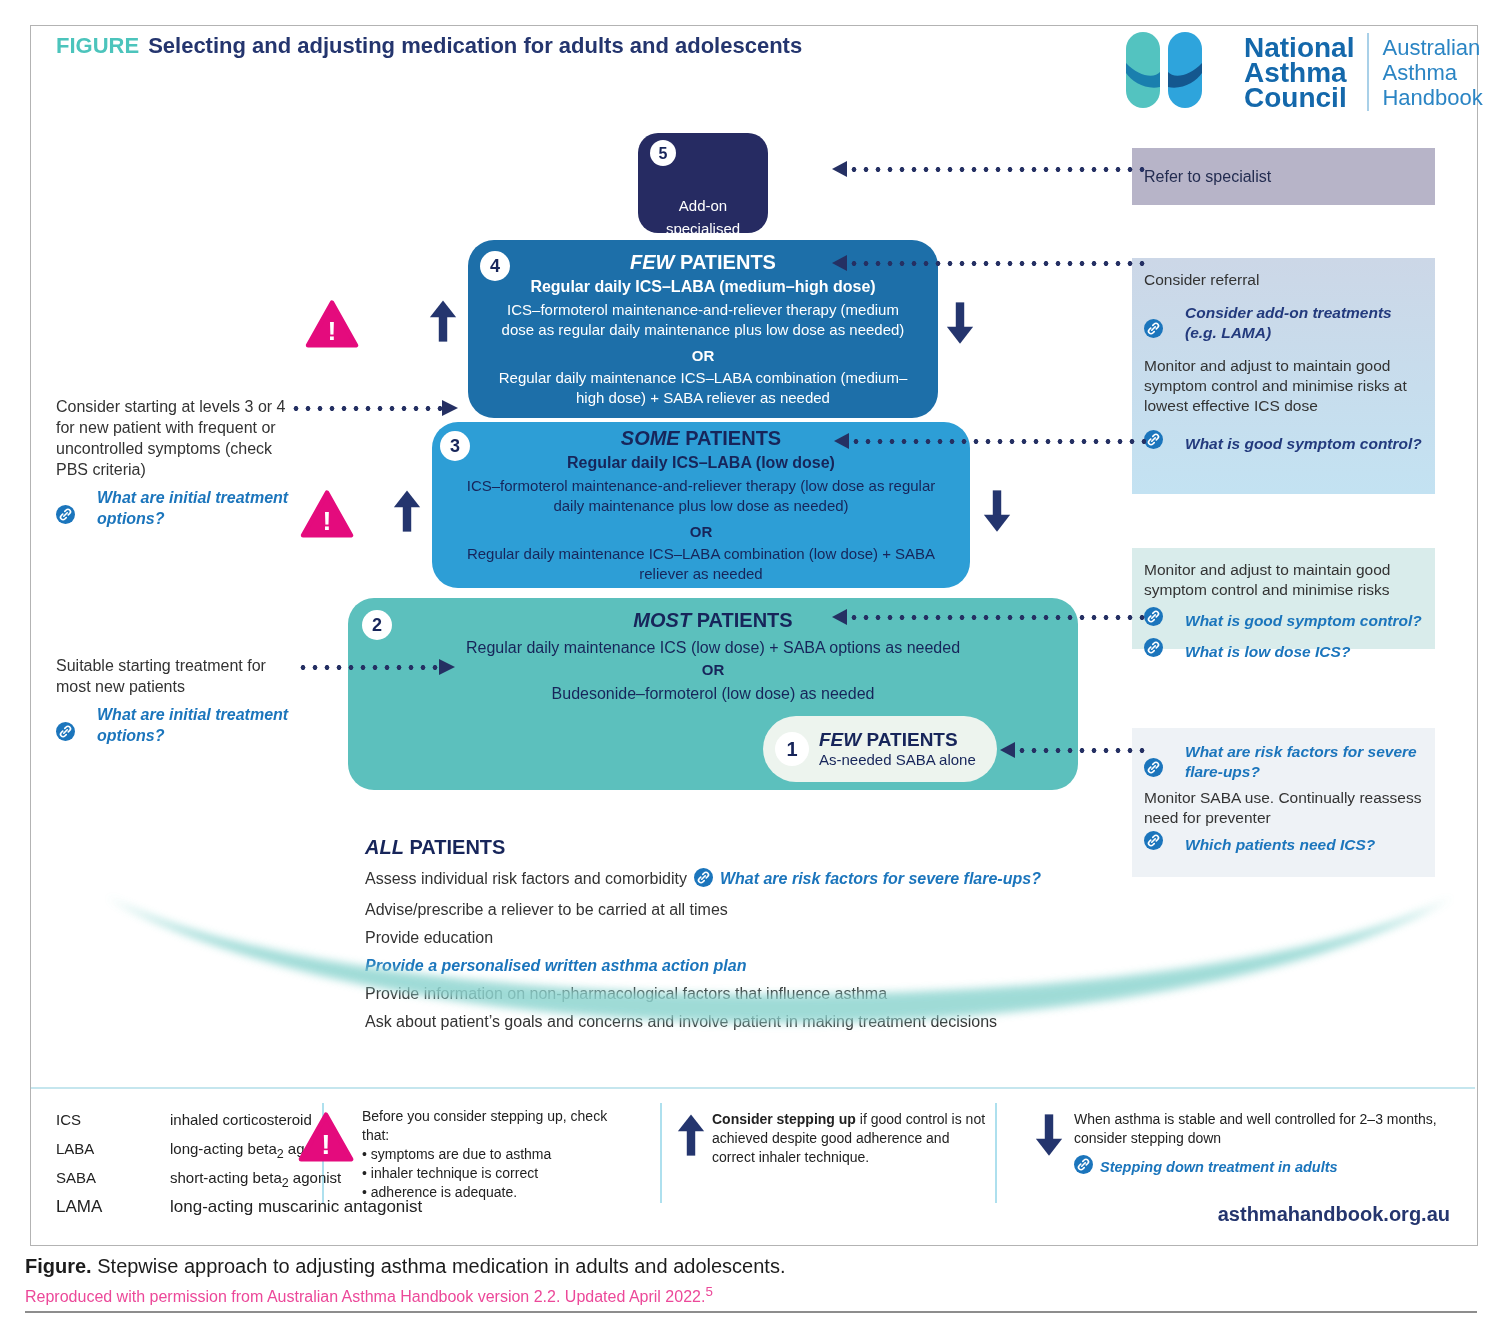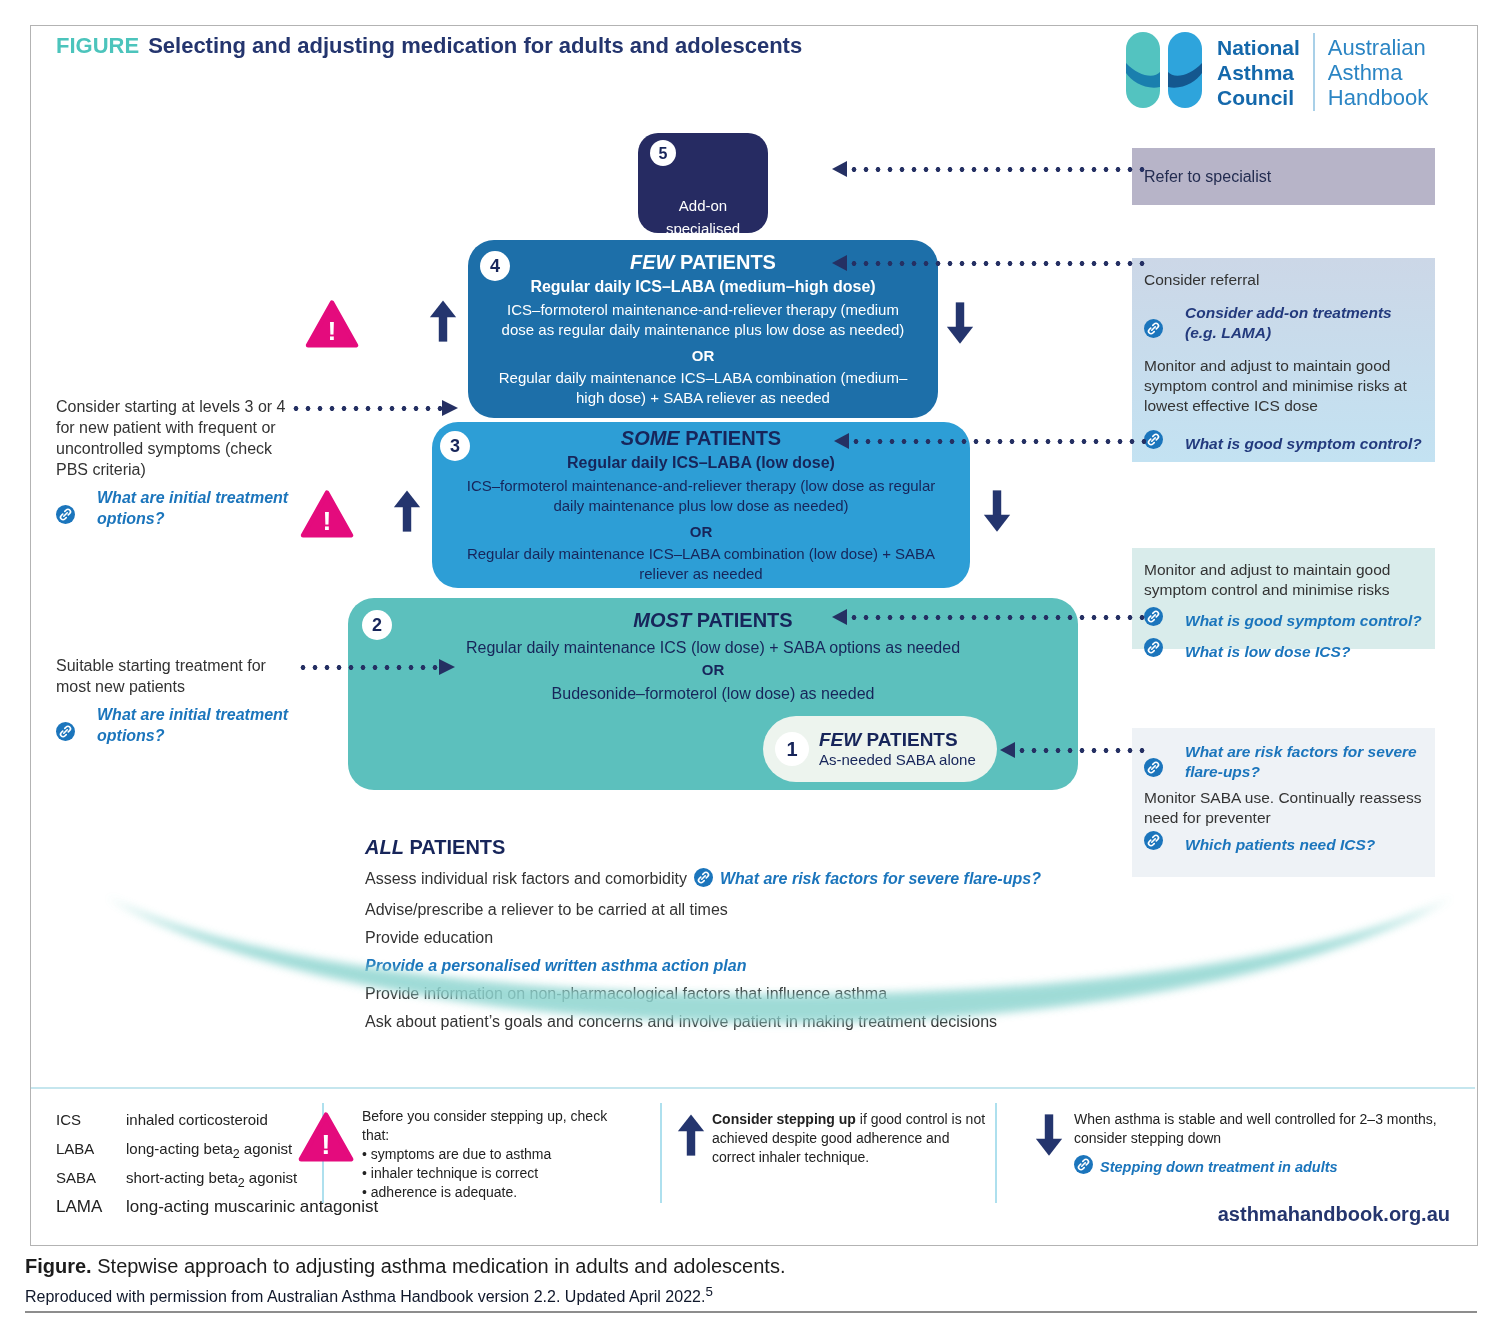--- a/index.html
+++ b/index.html
@@ -6,21 +6,21 @@
   .canvas{position:relative;width:1500px;height:1327px;background:#fff;
           font-family:"Liberation Sans",sans-serif;overflow:hidden;}
   .frame{position:absolute;left:30px;top:25px;width:1446px;height:1219px;border:1.5px solid #b3b3b3;background:#fff;}
 
   
   .fig-title{position:absolute;left:56px;top:33px;font-size:22px;font-weight:bold;color:#24356e;}
   .fig-label{color:#4cc4bc;margin-right:9px;}
 
   
   .logo{position:absolute;left:1124px;top:30px;display:flex;align-items:center;gap:13px;}
-  .logo-org{font-size:21px;font-weight:bold;color:#1468ab;line-height:25px;white-space:pre-line;}
+  .logo-org{font-size:28px;font-weight:bold;color:#1468ab;line-height:25px;white-space:pre-line;margin-left:27px;}
   .logo-div{width:2px;height:78px;background:#a9d0e8;}
   .logo-hb{font-size:22px;color:#2b85c4;line-height:25px;white-space:pre-line;}
 
   
   .stepbox{position:absolute;box-sizing:border-box;text-align:center;}
   .numcircle{position:absolute;background:#fff;border-radius:50%;display:flex;align-items:center;
              justify-content:center;font-weight:bold;color:#17255a;}
   .step5{left:638px;top:133px;width:130px;height:100px;background:#262b62;border-radius:20px;
          color:#fff;font-size:15px;line-height:23px;padding-top:15px;white-space:pre-line;}
   .step5 .numcircle{left:12px;top:7px;width:26px;height:26px;font-size:16px;}
@@ -50,21 +50,21 @@
   .lnote{position:absolute;left:56px;width:240px;font-size:16px;line-height:21px;color:#333;}
   .lnote1{top:396px;} .lnote2{top:655px;}
   .linkrow{display:flex;gap:22px;margin-top:7px;align-items:flex-end;}
   .linkrow svg{flex:0 0 auto;margin-top:1px;}
   .qlink{color:#1b75bc;font-weight:bold;font-style:italic;font-size:16px;line-height:21px;}
 
   
   .rbox{position:absolute;left:1132px;width:303px;box-sizing:border-box;padding:12px 12px;
         font-size:15.5px;line-height:20px;color:#333;}
   .refer{top:148px;height:57px;background:#b7b4c8;display:flex;align-items:center;color:#232c50;font-size:16px;}
-  .rboxA{top:258px;height:204px;background:linear-gradient(180deg,#ccd7e7 0%,#c3e2f2 100%);}
+  .rboxA{top:258px;height:236px;background:linear-gradient(180deg,#ccd7e7 0%,#c3e2f2 100%);}
   .rboxA .qlink{color:#233a7d;font-size:15.5px;}
   .rboxB{top:548px;height:101px;background:#d9eceb;}
   .rboxC{top:728px;height:149px;background:#eef2f6;}
   .rbox .gap{margin-bottom:13px;}
   .rbox .sgap{margin-bottom:6px;}
   .rbox .qlink{font-size:15.5px;line-height:20px;}
 
   
   .allp{position:absolute;left:365px;top:836px;width:720px;color:#333;font-size:16px;}
   .allp-title{font-size:20px;font-weight:bold;color:#17255a;margin-bottom:9px;}
@@ -80,36 +80,36 @@
   .head{position:absolute;width:0;height:0;z-index:5;}
   .head-left{border-top:8px solid transparent;border-bottom:8px solid transparent;border-right:15px solid #253063;}
   .head-right{border-top:8px solid transparent;border-bottom:8px solid transparent;border-left:16px solid #253063;}
 
   .midicon{position:absolute;z-index:4;}
 
   
   .hr-light{position:absolute;left:31px;top:1087px;width:1444px;height:2px;background:#c5e6ee;}
   .vdiv{position:absolute;top:1103px;height:100px;width:2px;background:#aee0ee;}
   .abbr{position:absolute;left:56px;top:1108px;font-size:15px;color:#222;}
-  .abbr-row{display:flex;line-height:23px;}
+  .abbr-row{display:flex;line-height:23px;gap:44px;}
   .abbr-term{width:70px;}
   .abbr-row.big{font-size:17px;}
   .leg-text{position:absolute;font-size:14px;line-height:19px;color:#222;}
   .leg2{left:362px;top:1107px;width:274px;}
   .leg3{left:712px;top:1110px;width:280px;}
   .leg4{left:1074px;top:1110px;width:400px;}
   .bullet::before{content:"•  ";}
   .leg-linkrow{display:flex;gap:7px;margin-top:7px;align-items:center;}
   .leg4 .qlink{font-size:14.5px;}
   .site{position:absolute;left:1150px;top:1203px;width:300px;text-align:right;
         font-size:20px;font-weight:bold;color:#24356e;}
 
   
   .cap1{position:absolute;left:25px;top:1255px;font-size:20px;color:#1c1c1c;}
-  .cap2{position:absolute;left:25px;top:1284px;font-size:16px;color:#0f172a;}
+  .cap2{position:absolute;left:25px;top:1284px;font-size:16px;color:#ec4899;}
   .bottomline{position:absolute;left:25px;top:1311px;width:1452px;height:2px;background:#8d8d8d;}
   em{font-style:italic;}
 </style>
 </head>
 <body>
 
 <div class="canvas">
   <div class="frame"></div>
 
   <div class="fig-title">

